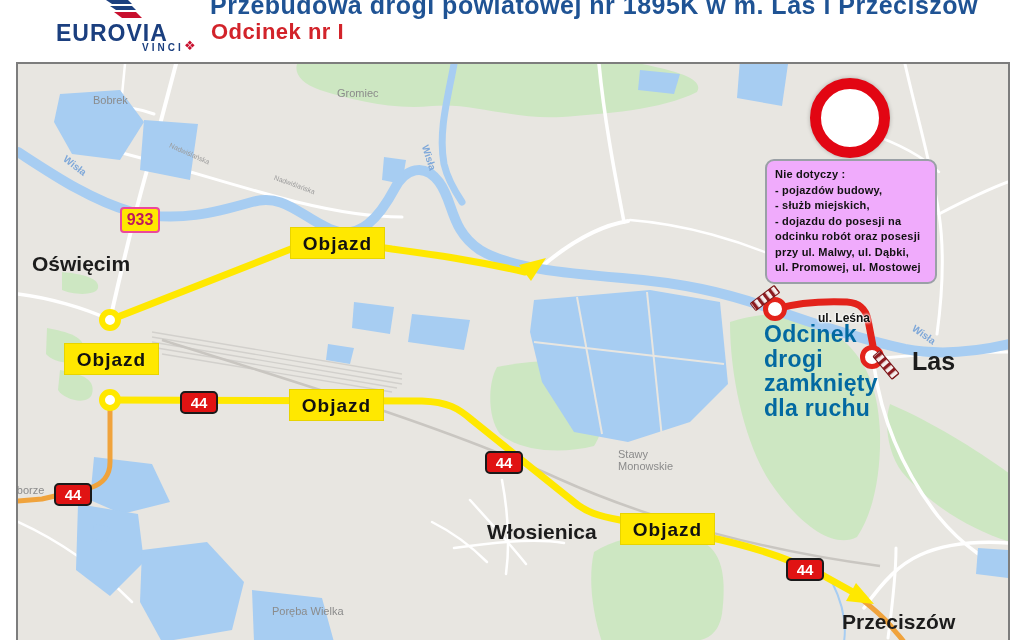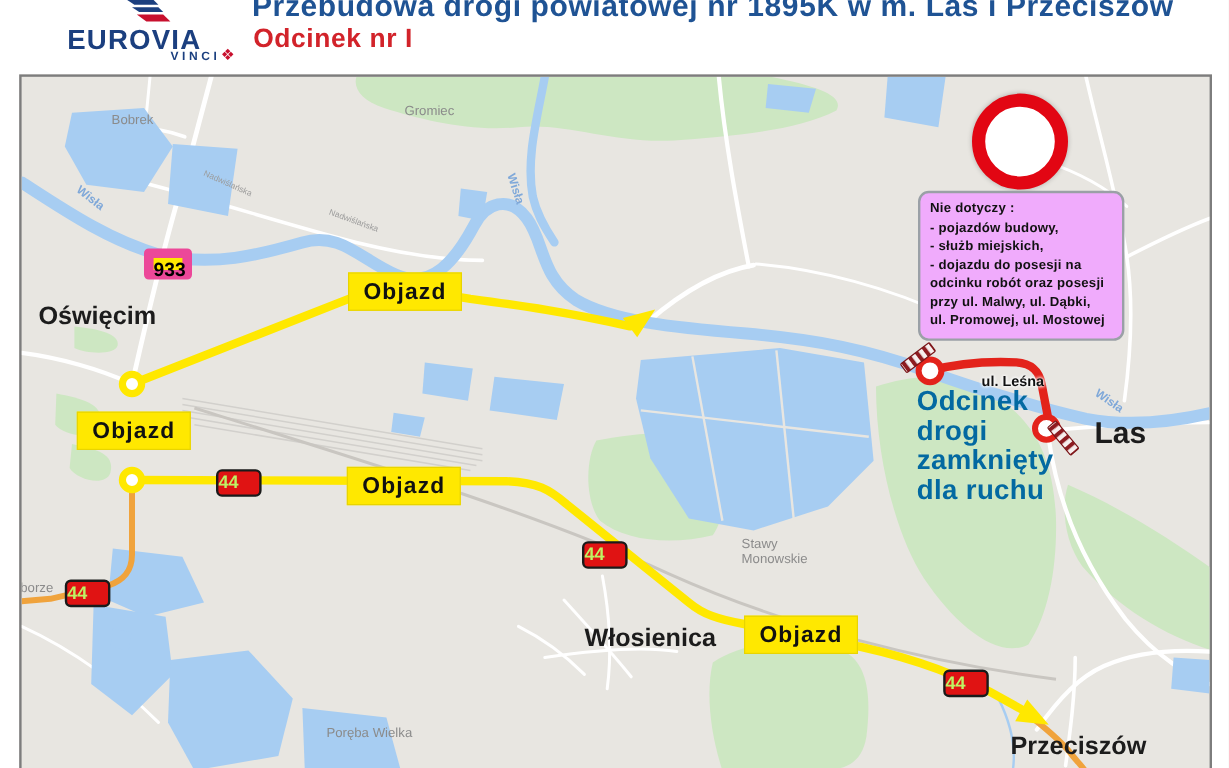--- a/index.html
+++ b/index.html
@@ -44,26 +44,26 @@
     text-shadow:0 0 3px #fff,0 0 3px #fff,0 0 3px #fff;white-space:nowrap;
   }
   
   .objazd{
     position:absolute;width:95px;height:32px;background:#ffe800;border:1px solid #e8d400;
     font-size:19px;font-weight:bold;color:#111;text-align:center;line-height:31px;
     letter-spacing:1px;box-sizing:border-box;
   }
   .badge44{
     position:absolute;width:38px;height:23px;background:#e01313;border:2px solid #1a1a1a;
-    border-radius:5px;color:#bef264;font-size:15px;font-weight:bold;text-align:left;
+    border-radius:5px;color:#ffffff;font-size:15px;font-weight:bold;text-align:center;
     line-height:19px;box-sizing:border-box;
   }
   .badge933{
     position:absolute;left:102px;top:143px;width:40px;height:26px;background:#ffe800;
-    border:8px solid #ec4899;border-radius:4px;color:#000000;font-size:16px;font-weight:bold;
+    border:2px solid #ec4899;border-radius:4px;color:#be185d;font-size:16px;font-weight:bold;
     text-align:center;line-height:22px;box-sizing:border-box;
   }
   
   .no-entry{
     position:absolute;left:792px;top:14px;width:80px;height:80px;border-radius:50%;
     background:#fff;border:11px solid #e20613;box-sizing:border-box;
     box-shadow:0 0 4px rgba(0,0,0,.25);
   }
   .note-box{
     position:absolute;left:747px;top:95px;width:172px;background:#f0abfc;

